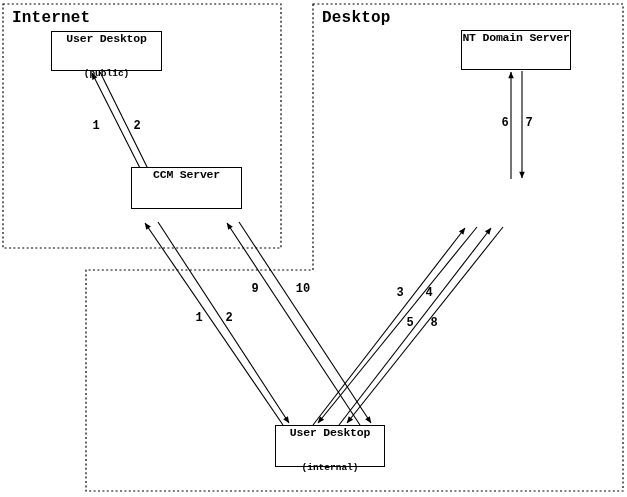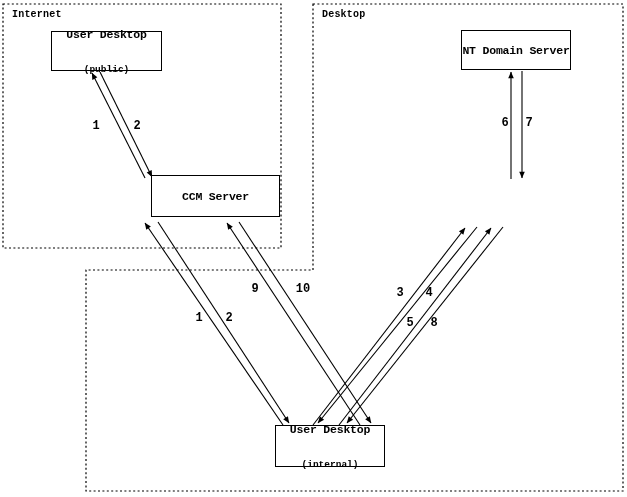--- a/index.html
+++ b/index.html
@@ -28,35 +28,35 @@
     stroke-width: 1.2;
     stroke-dasharray: 2 2.4;
   }
   .arrow-line {
     stroke: #000000;
     stroke-width: 1.1;
     fill: none;
   }
   .region-label {
     position: absolute;
-    font-size: 10px;
+    font-size: 16px;
     font-weight: bold;
     color: #000000;
     white-space: nowrap;
     letter-spacing: 0.2px;
   }
   .node {
     position: absolute;
     box-sizing: border-box;
     border: 1.5px solid #000000;
     background: #ffffff;
     display: flex;
     flex-direction: column;
     align-items: center;
-    justify-content: center;
+    justify-content: flex-start;
     text-align: center;
   }
   .node-title {
     font-size: 11.5px;
     font-weight: bold;
     color: #000000;
     white-space: nowrap;
     letter-spacing: -0.2px;
     line-height: 13px;
   }
@@ -107,21 +107,21 @@
 
   <div class="region-label" style="left: 12px; top: 9px;">Internet</div>
 
   <div class="region-label" style="left: 322px; top: 9px;">Desktop</div>
 
   <div class="node" style="left: 51px; top: 31px; width: 111px; height: 40px;">
     <div class="node-title">User Desktop</div>
     <div class="node-sub">(public)</div>
   </div>
 
-  <div class="node" style="left: 131px; top: 175px; width: 129px; height: 42px; margin-left: 20px;">
+  <div class="node" style="left: 131px; top: 167px; width: 111px; height: 42px;">
     <div class="node-title">CCM Server</div>
 
   </div>
 
   <div class="node" style="left: 461px; top: 30px; width: 110px; height: 40px;">
     <div class="node-title">NT Domain Server</div>
 
   </div>
 
 

